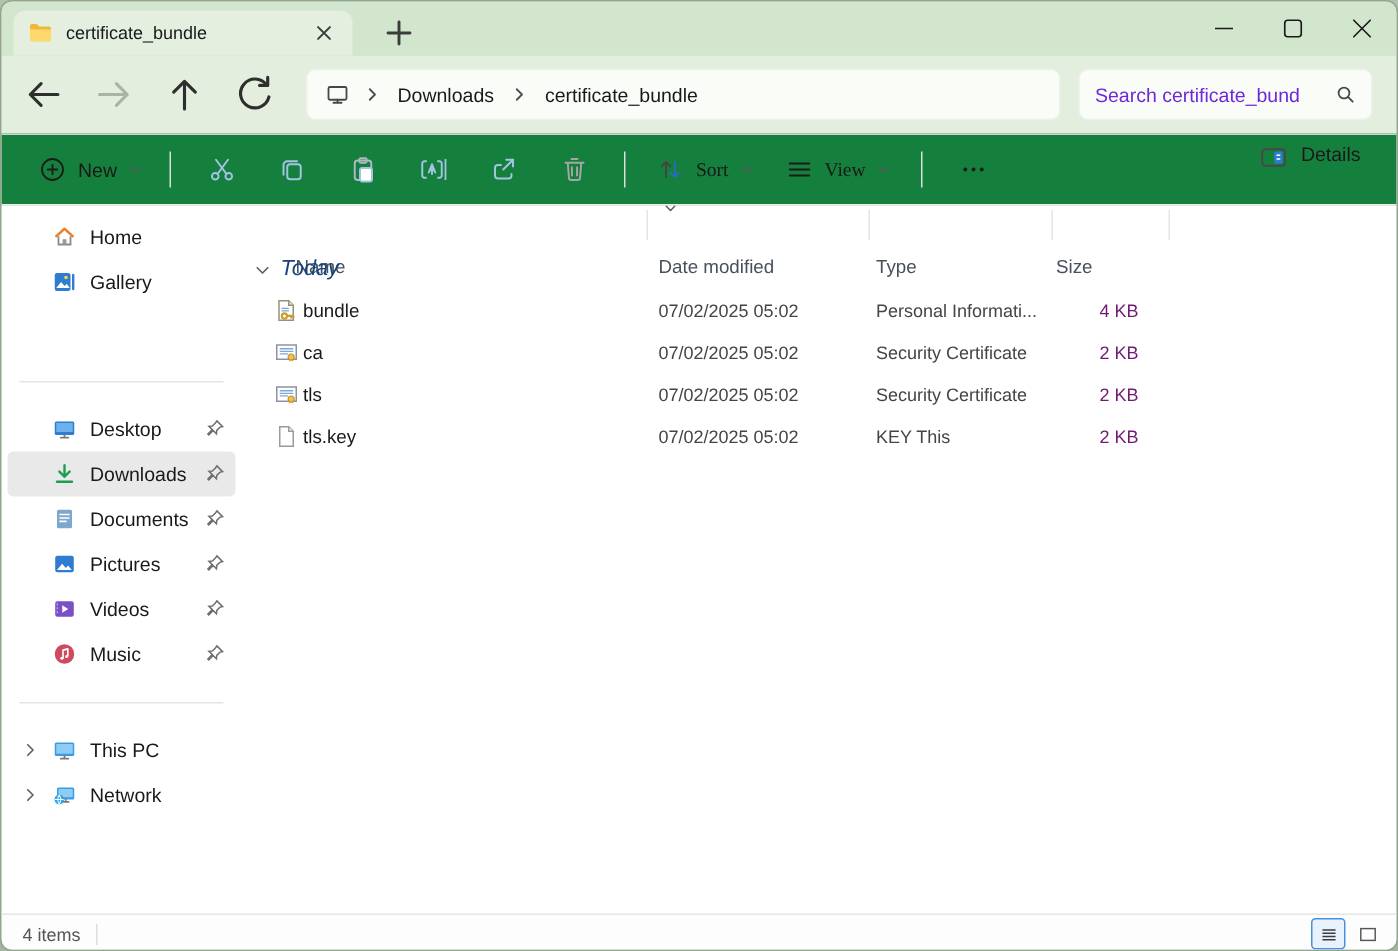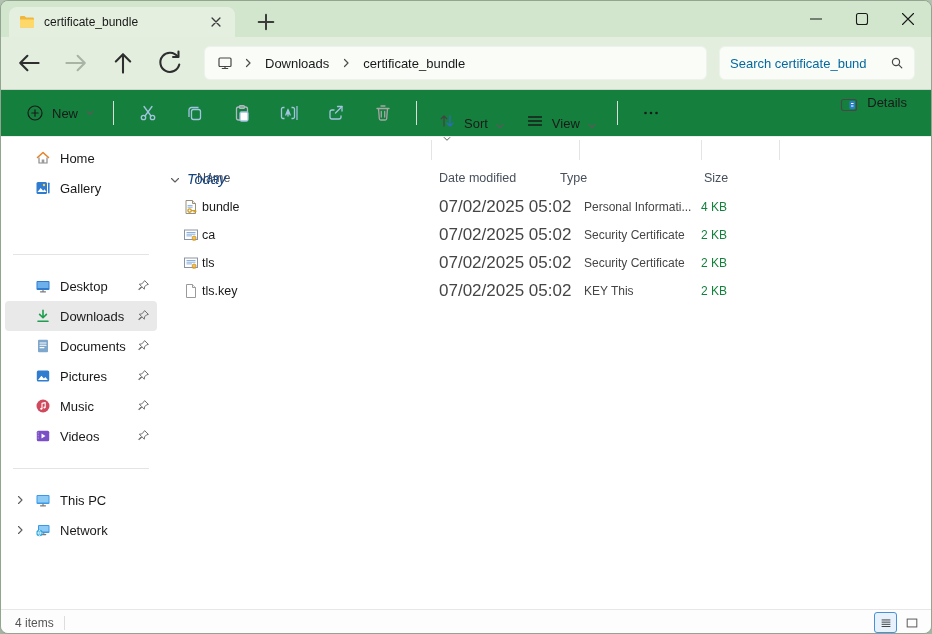--- a/index.html
+++ b/index.html
@@ -36,31 +36,31 @@
   .addressbar {
     flex:1; height:34px; margin-left:3px; background:#fafcf8; border-radius:6px;
     display:flex; align-items:center; padding:0 12px; border:1px solid #edf3ea;
   }
   .crumb-sep { width:12px; height:12px; margin:0 9px; color:#4c4c4c; display:inline-flex; }
   .crumb { font-size:13px; color:#191919; padding:3px 2px; border-radius:4px; white-space:nowrap; }
   .searchbox {
     width:196px; height:34px; margin:0 16px 0 12px; background:#fafcf8; border-radius:6px;
     display:flex; align-items:center; padding:0 10px; border:1px solid #edf3ea;
   }
-  .search-placeholder { flex:1; font-size:13px; color:#0369a1; white-space:nowrap; overflow:hidden; }
+  .search-placeholder { flex:1; font-size:13px; color:#6d28d9; white-space:nowrap; overflow:hidden; }
 
   
   .toolbar {
     height:48px; background:#15803d; border-top:1px solid #ccd7c9; border-bottom:1px solid #eceeec;
     display:flex; align-items:center; padding:0 16px;
   }
   .tb-new { display:flex; align-items:center; gap:7px; height:36px; padding:0 8px; border-radius:4px; font-size:13px; color:#191919; }
   .tb-sep { width:1px; height:24px; background:#dcdcdc; margin:0 10px; flex:none; }
   .tb-icon-btn { width:47px; height:36px; display:flex; align-items:center; justify-content:center; border-radius:4px; }
-  .tb-labeled { display:flex; align-items:flex-end; gap:7px; height:36px; padding:0 10px; border-radius:4px; font-size:13px; color:#191919; }
+  .tb-labeled { display:flex; align-items:center; gap:7px; height:36px; padding:0 10px; border-radius:4px; font-size:13px; color:#191919;font-family:Liberation Serif, serif; }
   .tb-details { margin-left:auto; display:flex; align-items:flex-start; gap:8px; height:36px; padding:0 8px; border-radius:4px; font-size:13px; color:#191919; }
   .chev-small { width:10px; height:10px; color:#5a5a5a; display:inline-flex; }
 
   
   .bodyrow { display:flex; height:472px; background:#ffffff; }
 
   .sidebar { width:160px; flex:none; padding-top:6px; position:relative; }
   .side-item { position:relative; height:30px; margin:0 4px; border-radius:4px; cursor:default; }
   .side-item.selected { background:#e9e9e9; }
   .side-item .s-chev { position:absolute; left:9px; top:9px; width:12px; height:12px; color:#5d5d5d; }
@@ -74,23 +74,23 @@
   .lv-header { position:relative; height:26px; }
   .lv-hcell { position:absolute; top:50%; transform:translateY(-50%); font-size:12.5px; color:#47505c; white-space:nowrap;margin-top:28px; }
   .lv-hdiv { position:absolute; top:3px; width:1px; height:20px; background:#e4e4e4; }
   .sort-chev { position:absolute; left:281px; top:-3px; width:10px; height:10px; color:#5d5d5d; }
   .lv-group { position:relative; height:28px; margin-top:2px; }
   .lv-group .g-chev { position:absolute; left:8px; top:9px; width:12px; height:12px; color:#5d5d5d; }
   .lv-group .g-label { position:absolute; left:26px; top:50%; transform:translateY(-50%); font-size:14.5px; color:#16437e;font-style:italic; }
   .lv-row { position:relative; height:28px; border-radius:3px; cursor:default; }
   .lv-row .f-icon { position:absolute; left:22px; top:6px; width:16px; height:16px; }
   .lv-row .f-name { position:absolute; left:41px; top:50%; transform:translateY(-50%); font-size:12.5px; color:#191919; white-space:nowrap; }
-  .lv-row .f-date { position:absolute; left:278px; top:50%; transform:translateY(-50%); font-size:17px; color:#454545; white-space:nowrap; }
+  .lv-row .f-date { position:absolute; left:278px; top:50%; transform:translateY(-50%); font-size:12px; color:#454545; white-space:nowrap; }
   .lv-row .f-type { position:absolute; left:423px; top:50%; transform:translateY(-50%); font-size:12px; color:#454545; white-space:nowrap; }
-  .lv-row .f-size { position:absolute; left:540px; width:70px; top:50%; transform:translateY(-50%); font-size:12px; color:#15803d; }
+  .lv-row .f-size { position:absolute; left:528px; width:70px; top:50%; transform:translateY(-50%); font-size:12px; color:#701a75; text-align:right; }
 
   
   .statusbar { height:26px; background:#fdfdfd; border-top:1px solid #e7e7e7; display:flex; align-items:center; padding:0 8px 0 14px; }
   .status-count { font-size:12px; color:#555; }
   .status-div { width:1px; height:14px; background:#ddd; margin:0 10px; }
   .view-toggles { margin-left:auto; display:flex; align-items:center; gap:3px; }
   .vt-btn { width:23px; height:21px; display:flex; align-items:center; justify-content:center; border-radius:3px; border:1px solid transparent; }
   .vt-btn.active { background:#e8f2fc; border-color:#4a90d9; }
 
   svg { display:block; width:100%; height:100%; }
@@ -401,42 +401,42 @@
         <span class="s-label">Pictures</span>
         <span class="s-pin">
           <svg viewBox="0 0 13 13" fill="none" stroke="currentColor" stroke-width="1">
               <path d="M7.6 1.6l3.8 3.8-1.9.5-2 2-.2 2.3-2.2-2.2-2.9 2.9-.6-.6 2.9-2.9L2.3 5.2l2.3-.2 2-2z"></path>
             </svg>
         </span>
       </div>
       <div class="side-item">
         <span class="s-icon">
           <svg viewBox="0 0 16 16">
+              <rect x="1.8" y="2.8" width="12.4" height="10.4" rx="1.5" fill="#7b4fc6"></rect>
+              <path d="M6.5 5.5l4 2.5-4 2.5z" fill="#fff"></path>
+              <path d="M3.2 4.2v7.6" stroke="#b79ae0" stroke-width="1" stroke-dasharray="1.4 1.2"></path>
+            </svg>
+        </span>
+        <span class="s-label">Videos</span>
+        <span class="s-pin">
+          <svg viewBox="0 0 13 13" fill="none" stroke="currentColor" stroke-width="1">
+              <path d="M7.6 1.6l3.8 3.8-1.9.5-2 2-.2 2.3-2.2-2.2-2.9 2.9-.6-.6 2.9-2.9L2.3 5.2l2.3-.2 2-2z"></path>
+            </svg>
+        </span>
+      </div>
+      <div class="side-item">
+        <span class="s-icon">
+          <svg viewBox="0 0 16 16">
               <circle cx="8" cy="8" r="6.5" fill="#cf4a5e"></circle>
               <path d="M7 10.8V5.4l3.2-.8v4.6" fill="none" stroke="#fff" stroke-width="1.1" stroke-linecap="round" stroke-linejoin="round"></path>
               <circle cx="6.2" cy="10.8" r="1" fill="#fff"></circle>
               <circle cx="9.4" cy="9.6" r="1" fill="#fff"></circle>
             </svg>
         </span>
         <span class="s-label">Music</span>
-        <span class="s-pin">
-          <svg viewBox="0 0 13 13" fill="none" stroke="currentColor" stroke-width="1">
-              <path d="M7.6 1.6l3.8 3.8-1.9.5-2 2-.2 2.3-2.2-2.2-2.9 2.9-.6-.6 2.9-2.9L2.3 5.2l2.3-.2 2-2z"></path>
-            </svg>
-        </span>
-      </div>
-      <div class="side-item">
-        <span class="s-icon">
-          <svg viewBox="0 0 16 16">
-              <rect x="1.8" y="2.8" width="12.4" height="10.4" rx="1.5" fill="#7b4fc6"></rect>
-              <path d="M6.5 5.5l4 2.5-4 2.5z" fill="#fff"></path>
-              <path d="M3.2 4.2v7.6" stroke="#b79ae0" stroke-width="1" stroke-dasharray="1.4 1.2"></path>
-            </svg>
-        </span>
-        <span class="s-label">Videos</span>
         <span class="s-pin">
           <svg viewBox="0 0 13 13" fill="none" stroke="currentColor" stroke-width="1">
               <path d="M7.6 1.6l3.8 3.8-1.9.5-2 2-.2 2.3-2.2-2.2-2.9 2.9-.6-.6 2.9-2.9L2.3 5.2l2.3-.2 2-2z"></path>
             </svg>
         </span>
       </div>
 
       <div class="gap-c"></div>
       <div class="side-div"></div>
       <div class="gap-b"></div>
@@ -478,21 +478,21 @@
     <div class="main">
 
       <div class="lv-header">
         <span class="sort-chev">
           <svg viewBox="0 0 10 10">
               <path d="M2.2 3.5L5 6.3 7.8 3.5" fill="none" stroke="currentColor" stroke-width="1" stroke-linecap="round" stroke-linejoin="round"></path>
             </svg>
         </span>
         <span class="lv-hcell" style="left:36px;">Name</span>
         <span class="lv-hcell" style="left:278px;">Date modified</span>
-        <span class="lv-hcell" style="left:399px;">Type</span>
+        <span class="lv-hcell" style="left:423px;">Type</span>
         <span class="lv-hcell" style="left:543px;">Size</span>
         <span class="lv-hdiv" style="left:270px;"></span>
         <span class="lv-hdiv" style="left:418px;"></span>
         <span class="lv-hdiv" style="left:540px;"></span>
         <span class="lv-hdiv" style="left:618px;"></span>
       </div>
 
       <div class="lv-group">
         <span class="g-chev">
           <svg viewBox="0 0 12 12">

